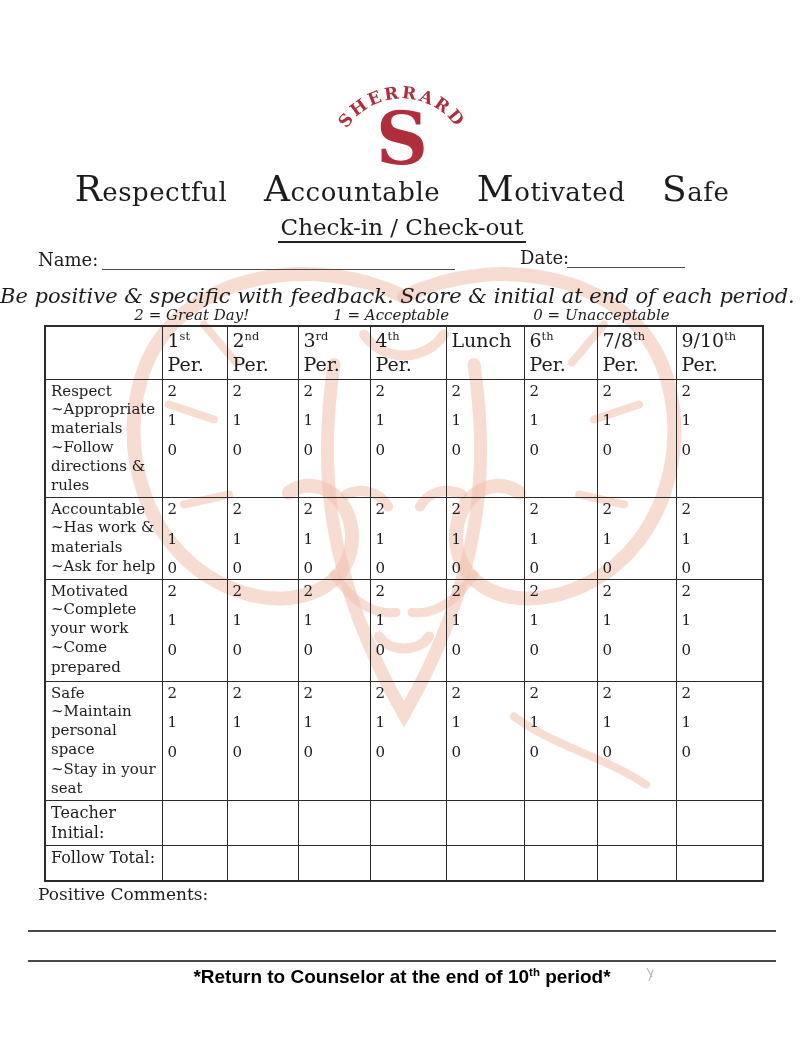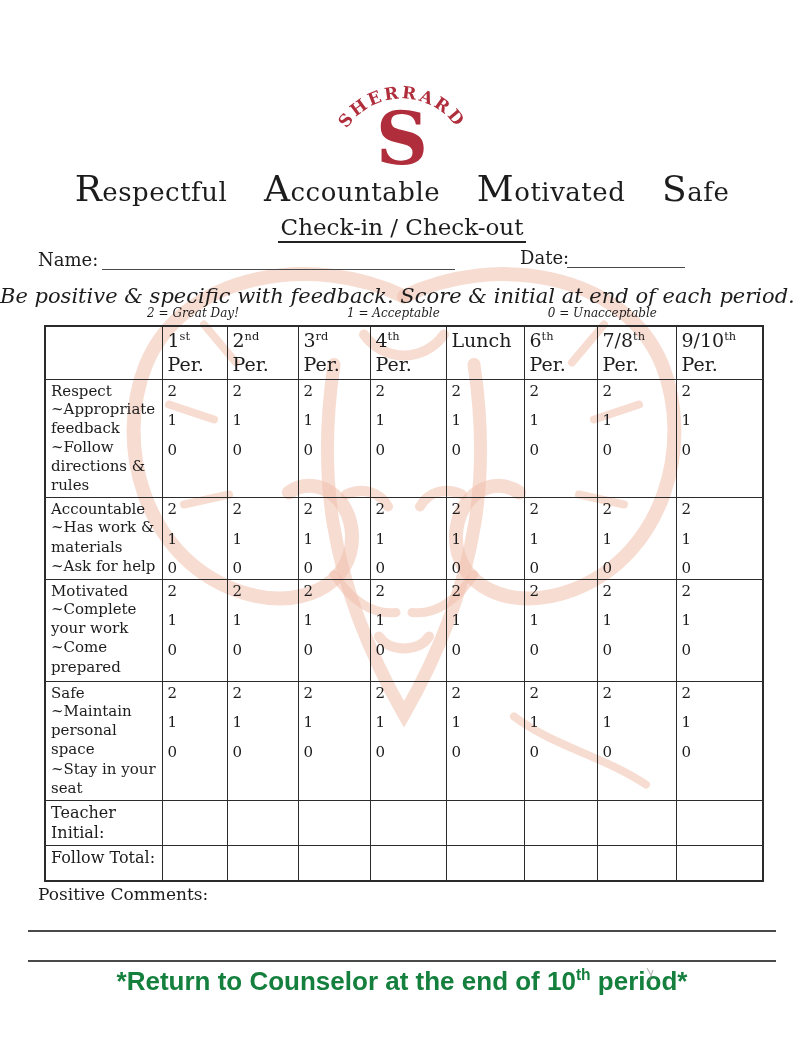--- a/index.html
+++ b/index.html
@@ -25,42 +25,42 @@
   .rams-title{position:absolute;left:0;top:168px;width:100%;text-align:center;font-size:26px;letter-spacing:.5px;}
   .rams-title .cap{font-size:36px;}
   .rams-title .word{margin:0 14px;}
   .subheading{position:absolute;left:0;top:214px;width:100%;text-align:center;font-size:23px;}
   .subheading span{border-bottom:2px solid #222;padding:0 3px 1px 3px;}
   
   .fieldlabel{position:absolute;font-size:18px;}
   .fill-line{position:absolute;border-bottom:1.6px solid #4a4a4a;height:1px;}
   
   .instr1{position:absolute;left:0;top:284px;width:100%;text-align:left;font-style:italic;font-size:21px;}
-  .instr2{position:absolute;left:0;top:306px;width:100%;display:flex;justify-content:center;gap:108px;font-style:italic;font-size:12px;}
+  .instr2{position:absolute;left:0;top:306px;width:100%;display:flex;justify-content:center;gap:84px;font-style:italic;font-size:15px;}
   
   table.scorecard{
     position:absolute;left:44px;top:325px;width:718px;
     border-collapse:collapse;table-layout:fixed;
     border:2px solid var(--border_gray,#2b2b2b);
   }
   table.scorecard td{border:1px solid var(--border_gray,#2b2b2b);vertical-align:top;padding:2px 5px;overflow:hidden;}
   .r-head{height:48px;} .r-respect{height:115px;} .r-acct{height:77px;}
   .r-mot{height:102px;} .r-safe{height:100px;} .r-ti{height:37px;} .r-dt{height:36px;}
   .hcell{font-size:19px;line-height:1.25;}
   sup{font-size:60%;vertical-align:super;line-height:0;}
   .cat-title{font-size:15px;line-height:1.2;}
   .criterion{font-size:15px;line-height:1.28;}
   .score-stack{display:flex;flex-direction:column;gap:13px;font-size:15px;line-height:1.1;padding-top:1px;}
   .foot-label{font-size:16px;line-height:1.25;}
   
   .comments-label{position:absolute;left:38px;top:884px;font-size:17px;}
   .rule{position:absolute;left:28px;width:748px;border-top:2px solid #4a4a4a;height:0;}
   .rule1{top:930px;} .rule2{top:960px;}
   .return-note{position:absolute;left:0;top:966px;width:100%;text-align:center;
-    font-family:"Liberation Sans",sans-serif;font-weight:bold;font-size:26px;color:#15803d;}
+    font-family:"Liberation Sans",sans-serif;font-weight:bold;font-size:19px;color:#000000;}
   .stray{position:absolute;left:644px;top:966px;z-index:1;opacity:.6;}
 </style>
 </head>
 <body>
 
 <div class="page">
 
   <svg class="wm" viewBox="0 0 640 570" aria-hidden="true">
     <path stroke-width="14" d="M320,52 C230,8 100,28 62,120 C30,200 60,310 150,345 C215,370 270,340 268,290 C266,250 230,230 205,248"></path>
     <path stroke-width="14" d="M320,52 C410,8 540,28 578,120 C610,200 580,310 490,345 C425,370 370,340 372,290 C374,250 410,230 435,248"></path>
@@ -161,21 +161,21 @@
           </td>
       <td class="hcell">
             <div><span>9/10</span><sup>th</sup></div>
             <div>Per.</div>
           </td>
     </tr>
 
     <tr class="r-respect">
       <td>
         <div class="cat-title">Respect</div>
-        <div class="criterion">~Appropriate feedback</div>
+        <div class="criterion">~Appropriate materials</div>
         <div class="criterion">~Follow directions &amp; rules</div>
       </td>
       <td>
             <div class="score-stack">
               <span>2</span>
               <span>1</span>
               <span>0</span>
             </div>
           </td>
       <td>

